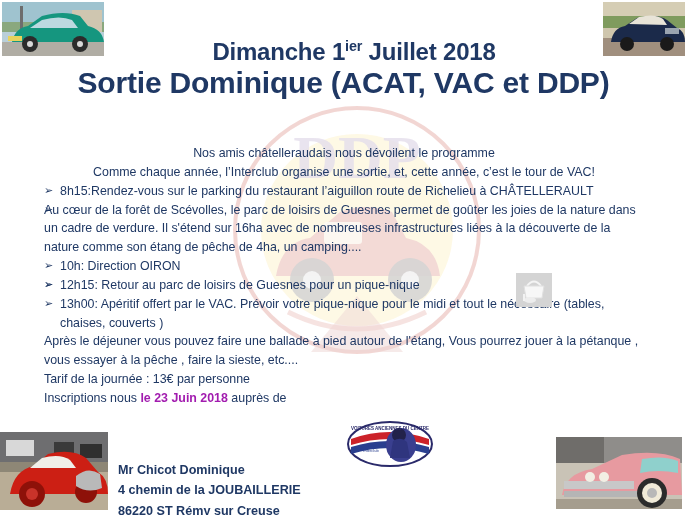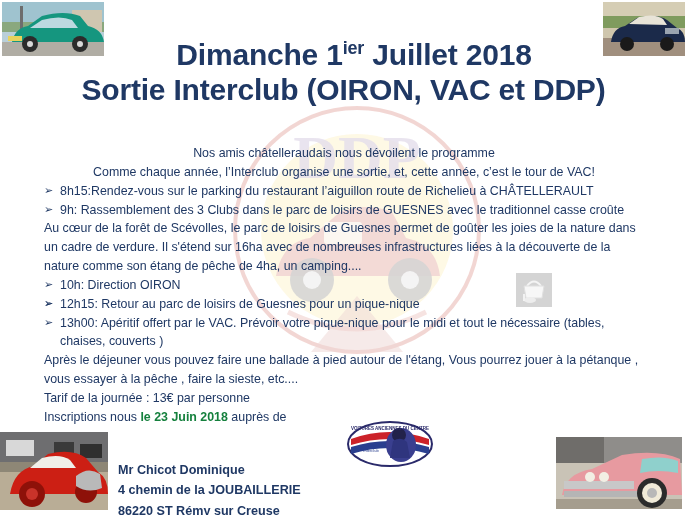--- a/index.html
+++ b/index.html
@@ -48,21 +48,21 @@
     top: 38px;
     width: 687px;
     text-align: center;
   }
   .title-line {
     color: #1F3864;
     font-weight: bold;
     line-height: 1.16;
     letter-spacing: -0.2px;
   }
-  #title-1 { font-size: 30px; padding-left: 21px; }
+  #title-1 { font-size: 24px; padding-left: 21px; }
   #title-2 { font-size: 30px; }
   #title-1 sup { font-size: 0.60em; vertical-align: super; }
 
   
   .body-text {
     position: absolute;
     left: 44px;
     top: 144px;
     width: 600px;
     color: #1F3864;
@@ -76,21 +76,21 @@
     padding-left: 16px;
     position: relative;
   }
   .bullet .arrow {
     position: absolute;
     left: 0;
     top: 0;
     color: #1F3864;
     font-size: 11px;
   }
-  .red { color: #15803d; font-weight: bold; }
+  .red { color: #a21caf; font-weight: bold; }
 
   
   .contact {
     position: absolute;
     left: 118px;
     top: 420px;
     color: #1F3864;
     font-size: 12.6px;
     font-weight: bold;
     line-height: 1.62;
@@ -209,35 +209,34 @@
       <circle cx="34" cy="40" r="5" fill="#f2efe4"></circle>
       <circle cx="48" cy="40" r="5" fill="#f2efe4"></circle>
       <circle cx="96" cy="56" r="15" fill="#2b2b2b"></circle>
       <circle cx="96" cy="56" r="10" fill="#f0ead8"></circle>
       <circle cx="96" cy="56" r="5" fill="#b8b8b8"></circle>
     </svg>
   </div>
 
   <div class="title-block">
     <div class="title-line" id="title-1"><span>Dimanche 1</span><sup>ier</sup><span> Juillet 2018</span></div>
-    <div class="title-line" id="title-2">Sortie Interclub (OIRON, VAC et DDP)</div>
+    <div class="title-line" id="title-2">Sortie Dominique (ACAT, VAC et DDP)</div>
   </div>
 
   <div class="body-text">
 
     <p class="para center-line">Nos amis châtelleraudais nous dévoilent le programme</p>
     <p class="para center-line">Comme chaque année, l’Interclub organise une sortie, et, cette année, c’est le tour de VAC!</p>
 
     <p class="bullet">
       <span class="arrow">➢</span>
       <span>8h15:Rendez-vous sur le parking du restaurant l’aiguillon route de Richelieu à CHÂTELLERAULT</span>
     </p>
     <p class="bullet">
       <span class="arrow">➢</span>
-      <span>9h: Rassemblement des 3 Clubs  dans le parc de loisirs de  GUESNES avec le traditionnel casse croûte</span>
     </p>
 
     <p class="para">Au cœur de la forêt de Scévolles, le parc de loisirs de Guesnes permet de goûter les joies de la nature dans un cadre de verdure. Il s'étend sur 16ha avec de nombreuses infrastructures liées à la découverte de la nature comme son étang de pêche de 4ha, un camping....</p>
 
     <p class="bullet">
       <span class="arrow">➢</span>
       <span>10h: Direction OIRON</span>
     </p>
     <p class="bullet">
       <span class="arrow">➢</span>

